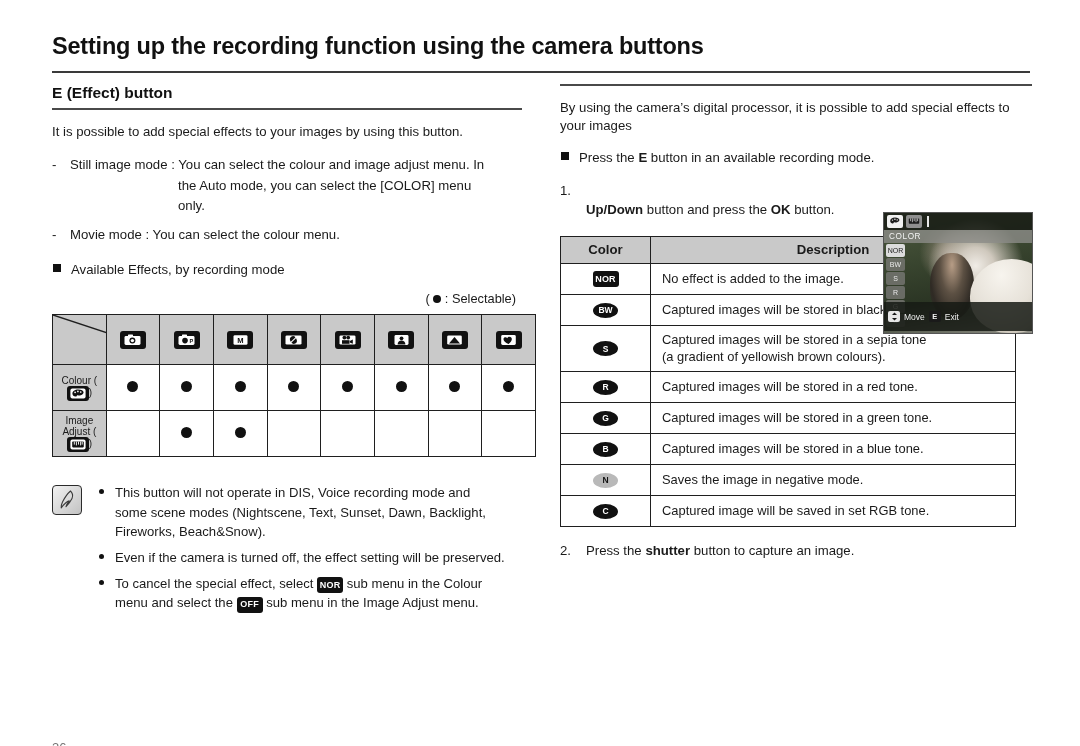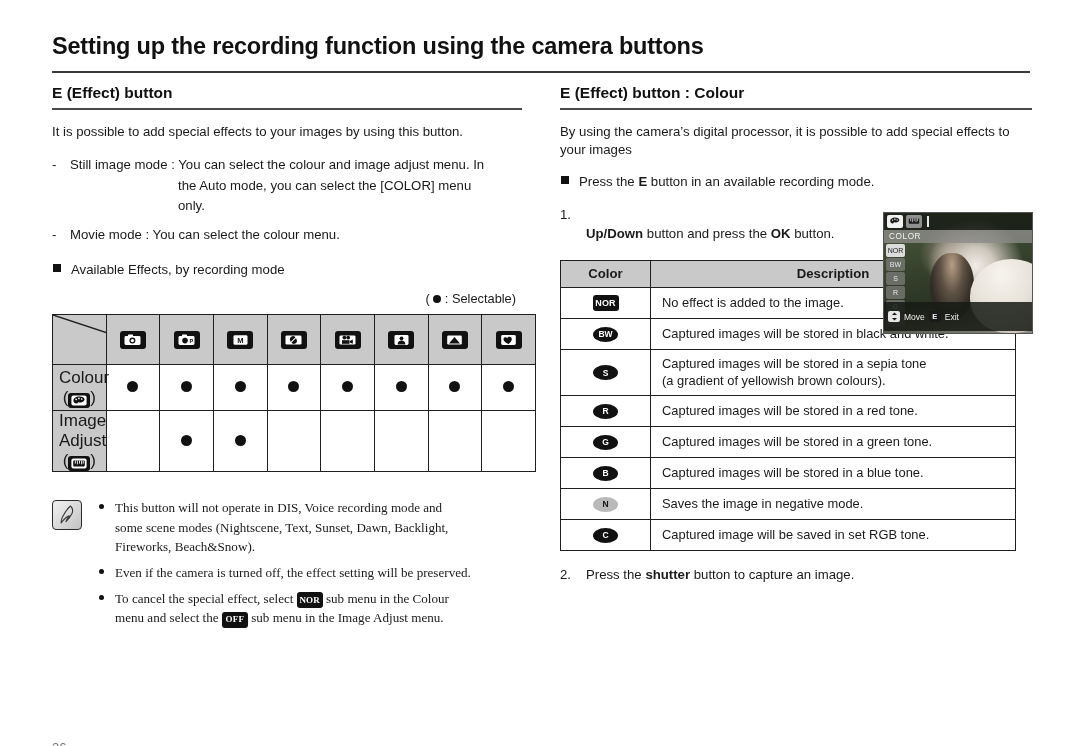--- a/index.html
+++ b/index.html
@@ -109,21 +109,21 @@
     height: 46px;
     text-align: center;
     vertical-align: middle;
     font-size: 13px;
     background: #ffffff;
   }
   .mode-table td.grey { background: #c9c9c9; }
   .mode-table td.rowhead {
     background: #c9c9c9;
     width: 152px;
-    font-size: 17px;
+    font-size: 10px;
     padding: 0 6px;
   }
   .mode-table td.corner {
     background: #c9c9c9;
     height: 50px;
     position: relative;
     padding: 0;
   }
   .corner-slash {
     position: absolute;
@@ -165,21 +165,20 @@
     border-radius: 4px;
     background: linear-gradient(135deg,#f2f2f2 0%, #d8d8d8 55%, #c2c2c2 100%);
   }
   .note-list { margin: 0; padding: 0; list-style: none; }
   .note-list li {
     font-size: 13.1px;
     line-height: 1.46;
     position: relative;
     padding-left: 17px;
     margin-bottom: 7px;
-    font-family: Liberation Serif, serif;
   }
   .note-list li .rd {
     position: absolute;
     left: 1px; top: 6px;
     width: 5px; height: 5px;
     border-radius: 50%;
     background: #111;
   }
 
   
@@ -553,21 +552,20 @@
           <span class="rd"></span>
           <span>To cancel the special effect, select </span><span class="sq-nor">NOR</span><span> sub menu in the Colour</span><br>
           <span>menu and select the </span><span class="sq-nor">OFF</span><span> sub menu in the Image Adjust menu.</span>
         </li>
       </ul>
     </div>
   </div>
 
   <div class="col-right">
 
-    <div class="sec-head">E (Effect) button : Colour</div>
     <div class="sec-rule"></div>
 
     <p class="body">
       <span>By using the camera’s digital processor, it is possible to add special effects to</span>
       <span>your images</span>
     </p>
 
     <div class="sq-item" style="margin-top:10px;">
       <span class="sq-bullet"></span>
       <span>Press the </span><b class="bd">E</b><span> button in an available recording mode.</span>

